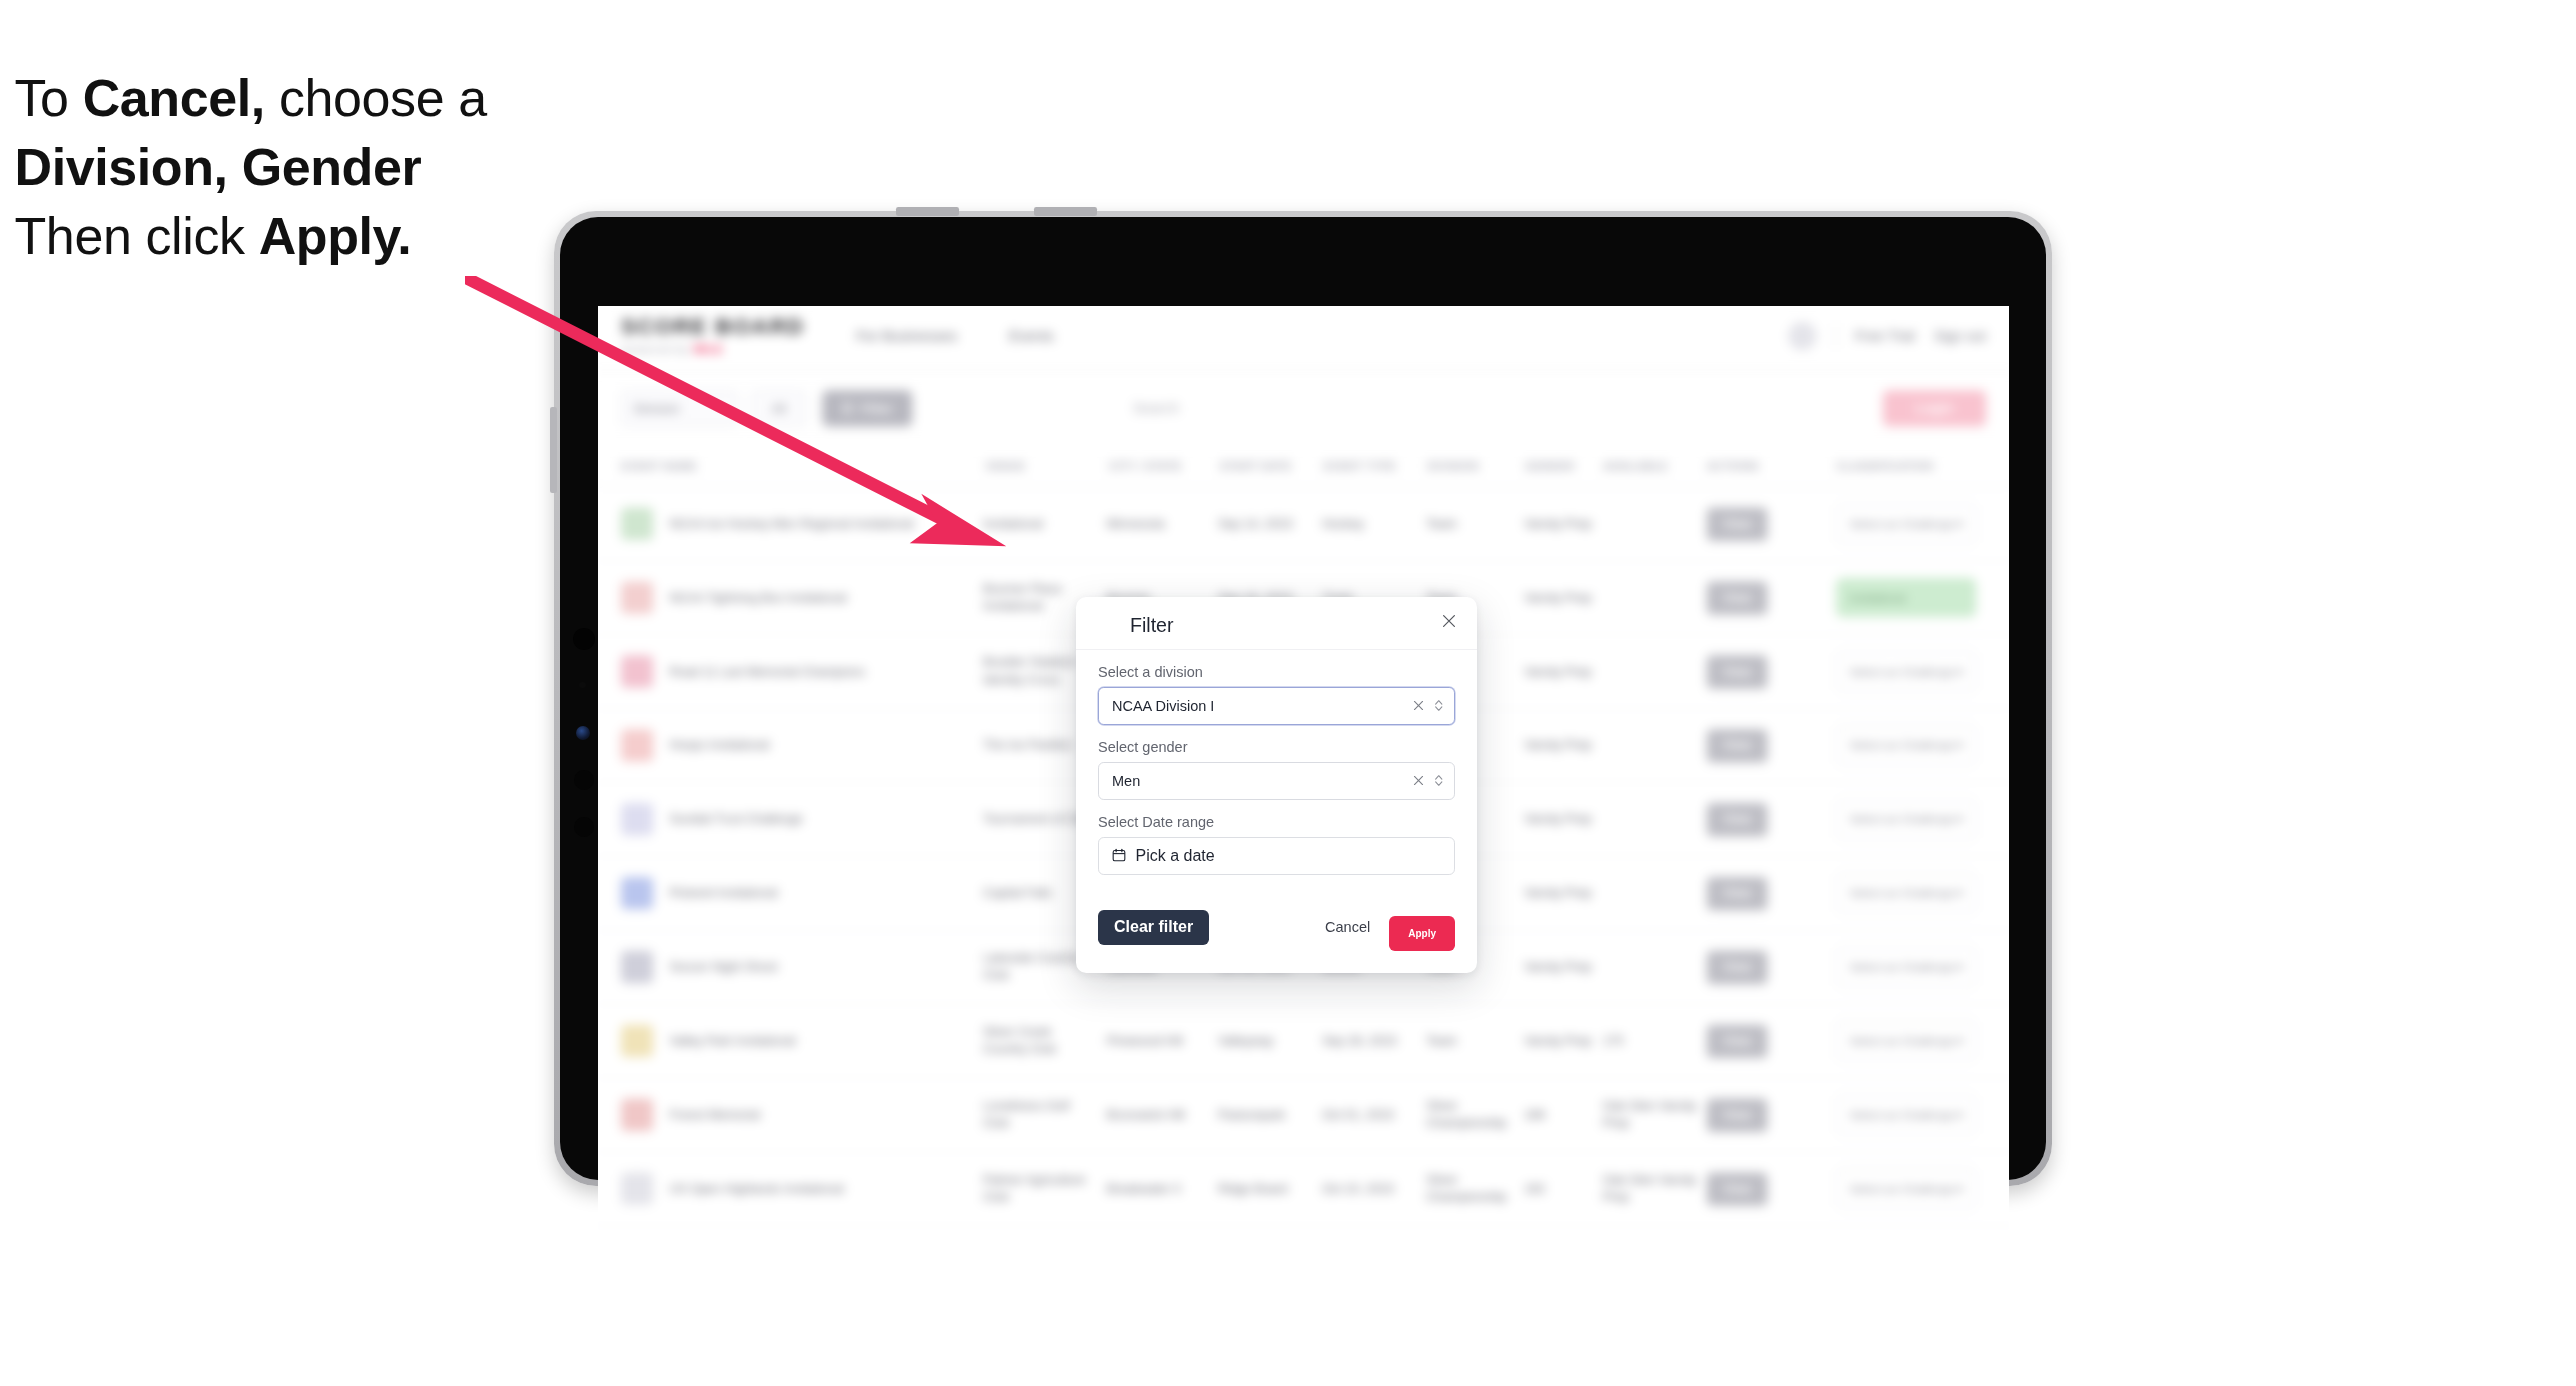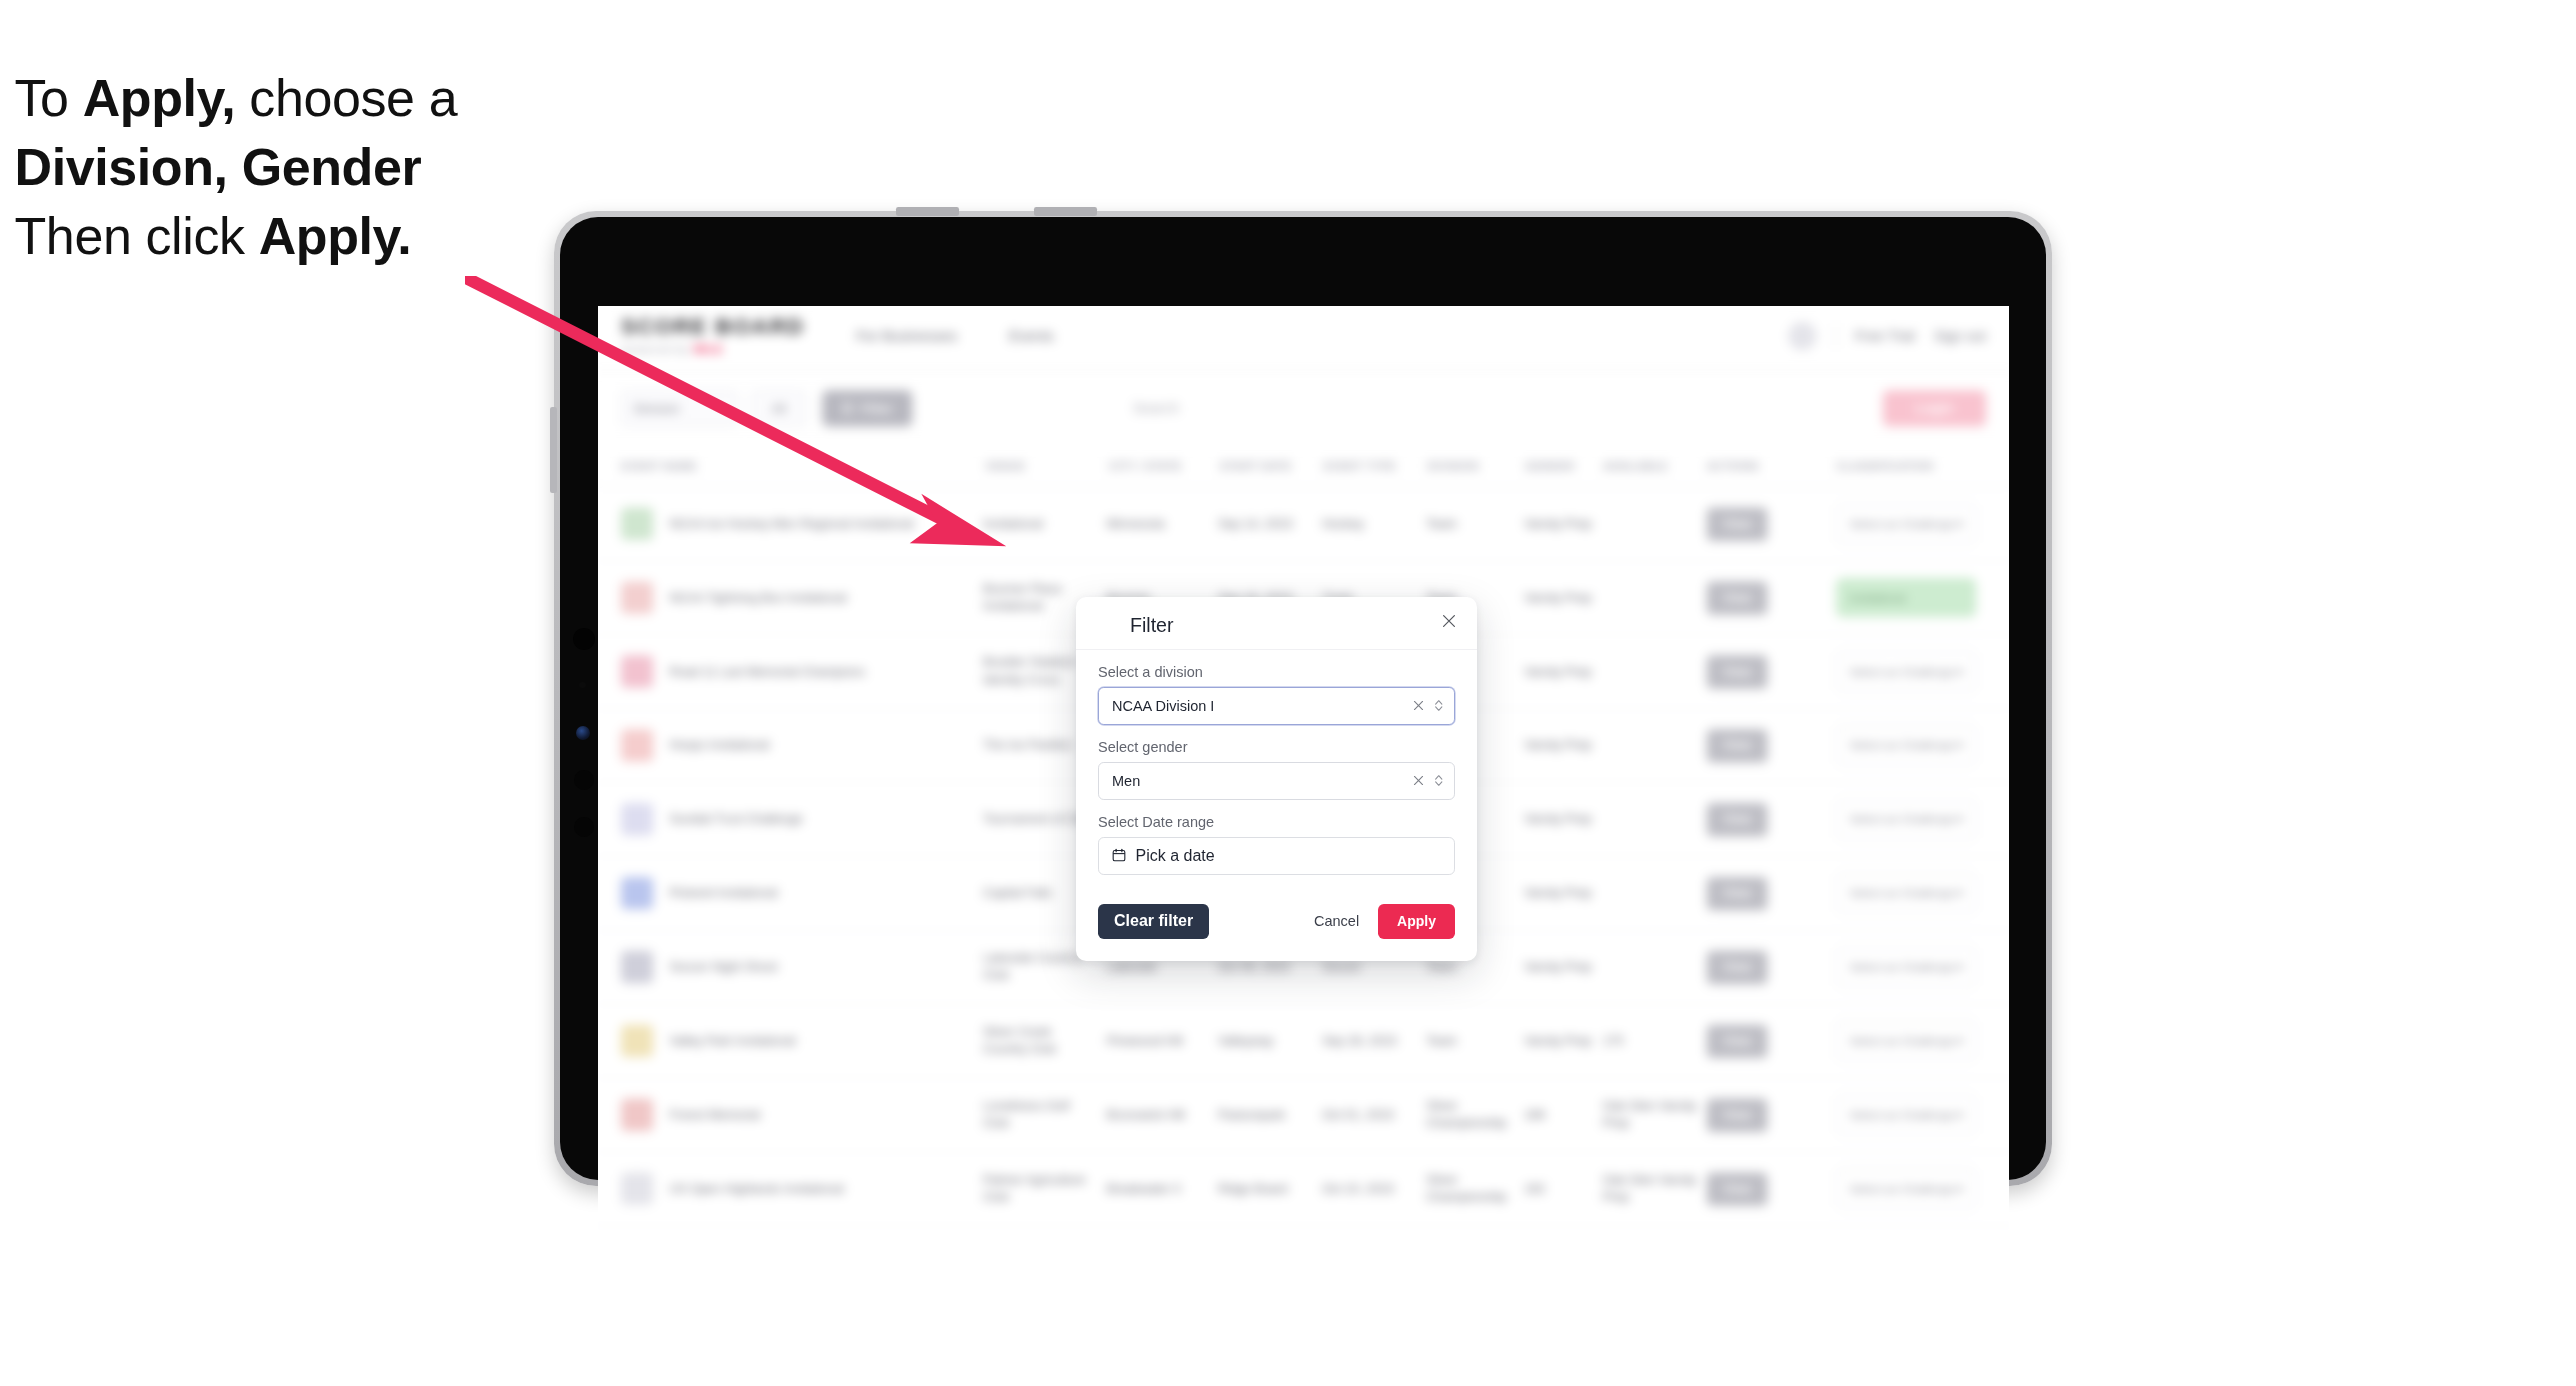--- a/index.html
+++ b/index.html
@@ -234,38 +234,38 @@
     cursor:pointer;
   }
   #footer-right { margin-left:auto; display:flex; align-items:center; gap:19px; }
   #btn-cancel {
     background:none; border:none; color:#3b3f4a;
     font-size:14.5px; font-family:"Liberation Sans", sans-serif; cursor:pointer; padding:0;text-align:center;
   }
   #btn-apply {
     background:#ec2a52; color:#ffffff; border:none; border-radius:5.8px;
     height:35px; padding:0 19px;
-    font-size:14px; font-weight:600;
-    font-family:"Liberation Sans", sans-serif; cursor:pointer;
+    font-size:10px; font-weight:600;
+    font-family:"Liberation Sans", sans-serif; cursor:pointer;margin-top:12px;
   }
 
   
   #arrow-svg {
     position:absolute;
     left: 465px; top: 276px;
     width: 596px; height: 305px;
     z-index: 9;
     pointer-events:none;
   }
 </style>
 </head>
 <body>
 
 <div id="caption">
-  <span class="line"><span>To </span><span class="b">Apply,</span><span> choose a</span></span>
+  <span class="line"><span>To </span><span class="b">Cancel,</span><span> choose a</span></span>
   <span class="line"><span class="b">Division, Gender</span></span>
   <span class="line"><span>Then click </span><span class="b">Apply.</span></span>
 </div>
 
 <div id="tablet">
   <div id="top-btn-1"></div>
   <div id="top-btn-2"></div>
   <div id="side-btn-l"></div>
 
   <div id="tablet-screen-black">

